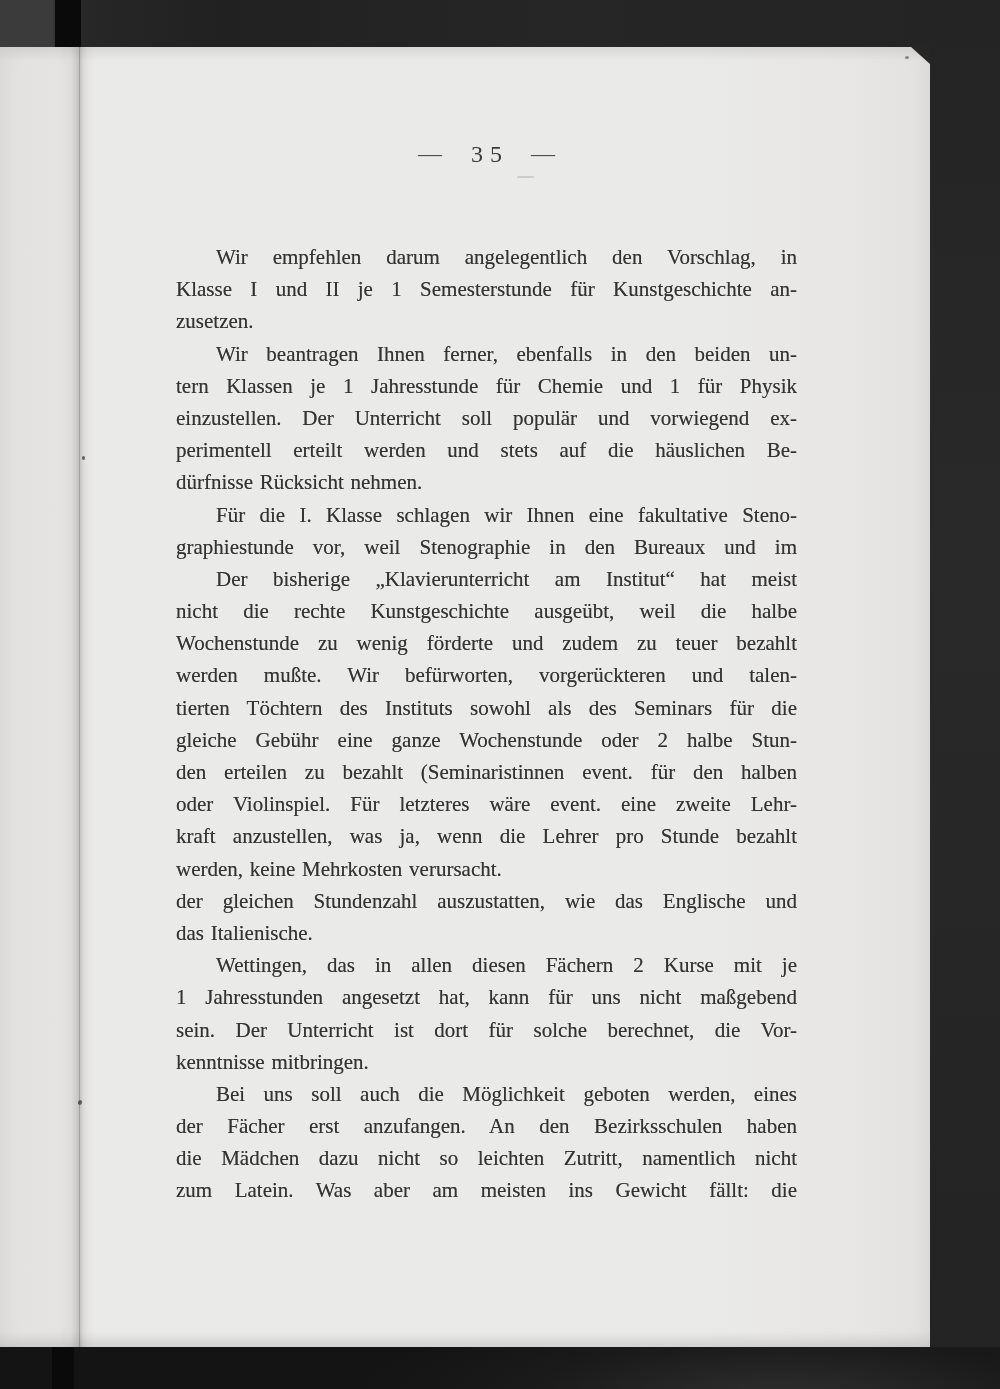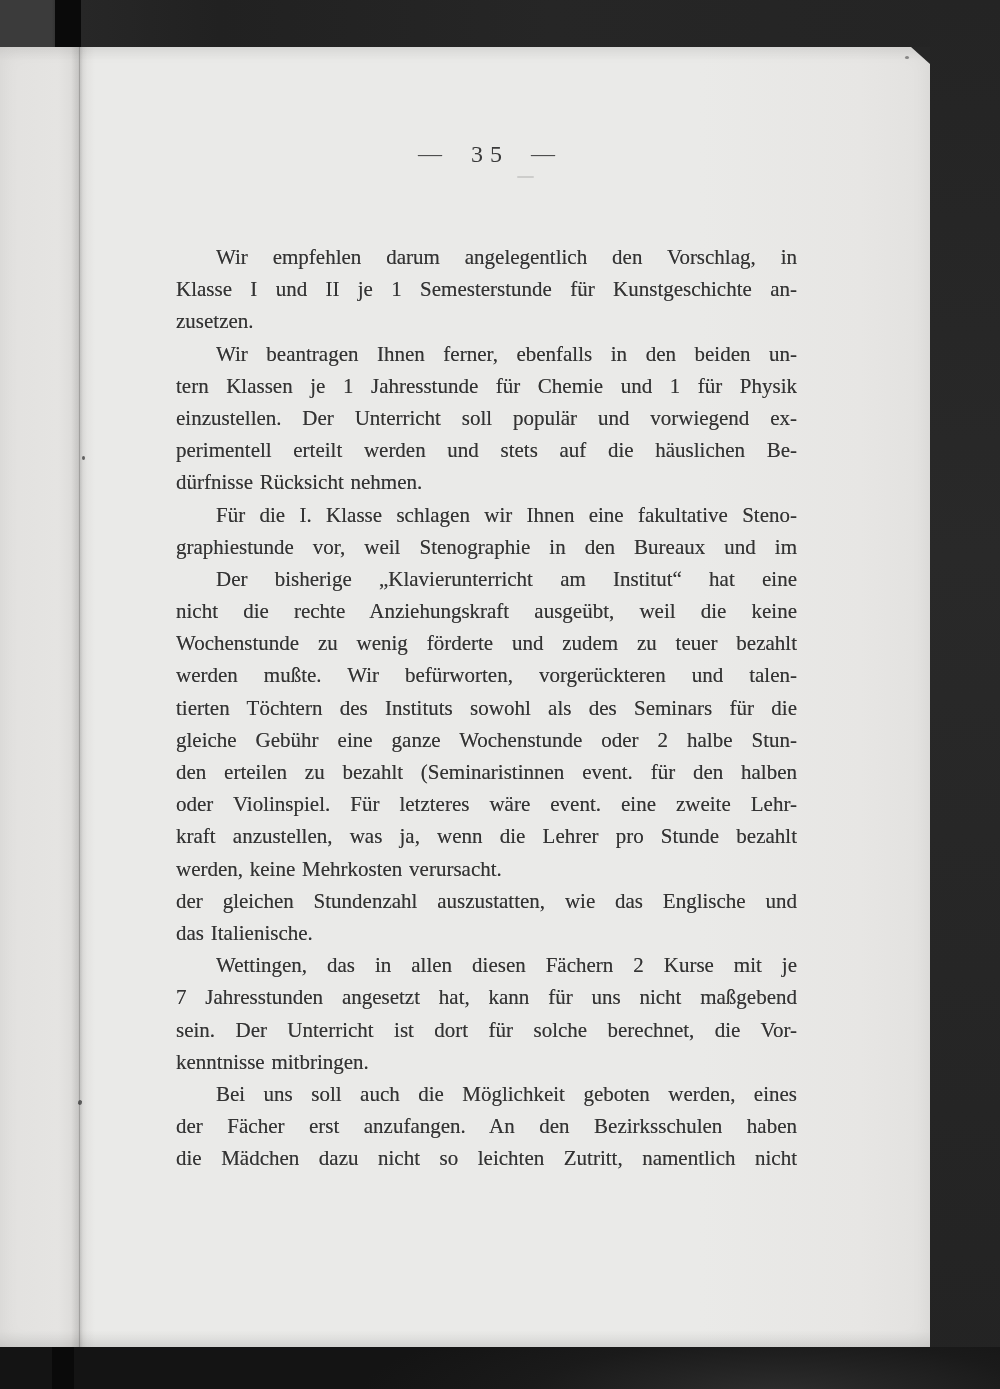--- a/index.html
+++ b/index.html
@@ -100,34 +100,35 @@
         <div class="line indent">Wir empfehlen darum angelegentlich den Vorschlag, in</div>
         <div class="line">Klasse I und II je 1 Semesterstunde für Kunstgeschichte an-</div>
         <div class="line last">zusetzen.</div>
         <div class="line indent">Wir beantragen Ihnen ferner, ebenfalls in den beiden un-</div>
         <div class="line">tern Klassen je 1 Jahresstunde für Chemie und 1 für Physik</div>
         <div class="line">einzustellen. Der Unterricht soll populär und vorwiegend ex-</div>
         <div class="line">perimentell erteilt werden und stets auf die häuslichen Be-</div>
         <div class="line last">dürfnisse Rücksicht nehmen.</div>
         <div class="line indent">Für die I. Klasse schlagen wir Ihnen eine fakultative Steno-</div>
         <div class="line">graphiestunde vor, weil Stenographie in den Bureaux und im</div>
-        <div class="line indent">Der bisherige „Klavierunterricht am Institut“ hat eine</div>
-        <div class="line">nicht die rechte Anziehungskraft ausgeübt, weil die keine</div>
+        <div class="line indent">Der bisherige „Klavierunterricht am Institut“ hat meist</div>
+        <div class="line">nicht die rechte Kunstgeschichte ausgeübt, weil die halbe</div>
         <div class="line">Wochenstunde zu wenig förderte und zudem zu teuer bezahlt</div>
         <div class="line">werden mußte. Wir befürworten, vorgerückteren und talen-</div>
         <div class="line">tierten Töchtern des Instituts sowohl als des Seminars für die</div>
         <div class="line">gleiche Gebühr eine ganze Wochenstunde oder 2 halbe Stun-</div>
         <div class="line">den erteilen zu bezahlt (Seminaristinnen event. für den halben</div>
         <div class="line">oder Violinspiel. Für letzteres wäre event. eine zweite Lehr-</div>
         <div class="line">kraft anzustellen, was ja, wenn die Lehrer pro Stunde bezahlt</div>
         <div class="line last">werden, keine Mehrkosten verursacht.</div>
         <div class="line">der gleichen Stundenzahl auszustatten, wie das Englische und</div>
         <div class="line last">das Italienische.</div>
         <div class="line indent">Wettingen, das in allen diesen Fächern 2 Kurse mit je</div>
-        <div class="line">7 Jahresstunden angesetzt hat, kann für uns nicht maßgebend</div>
+        <div class="line">1 Jahresstunden angesetzt hat, kann für uns nicht maßgebend</div>
         <div class="line">sein. Der Unterricht ist dort für solche berechnet, die Vor-</div>
         <div class="line last">kenntnisse mitbringen.</div>
         <div class="line indent">Bei uns soll auch die Möglichkeit geboten werden, eines</div>
         <div class="line">der Fächer erst anzufangen. An den Bezirksschulen haben</div>
         <div class="line">die Mädchen dazu nicht so leichten Zutritt, namentlich nicht</div>
+        <div class="line">zum Latein. Was aber am meisten ins Gewicht fällt: die</div>
       </div>
   </div>
 </div>
 
 </body></html>

